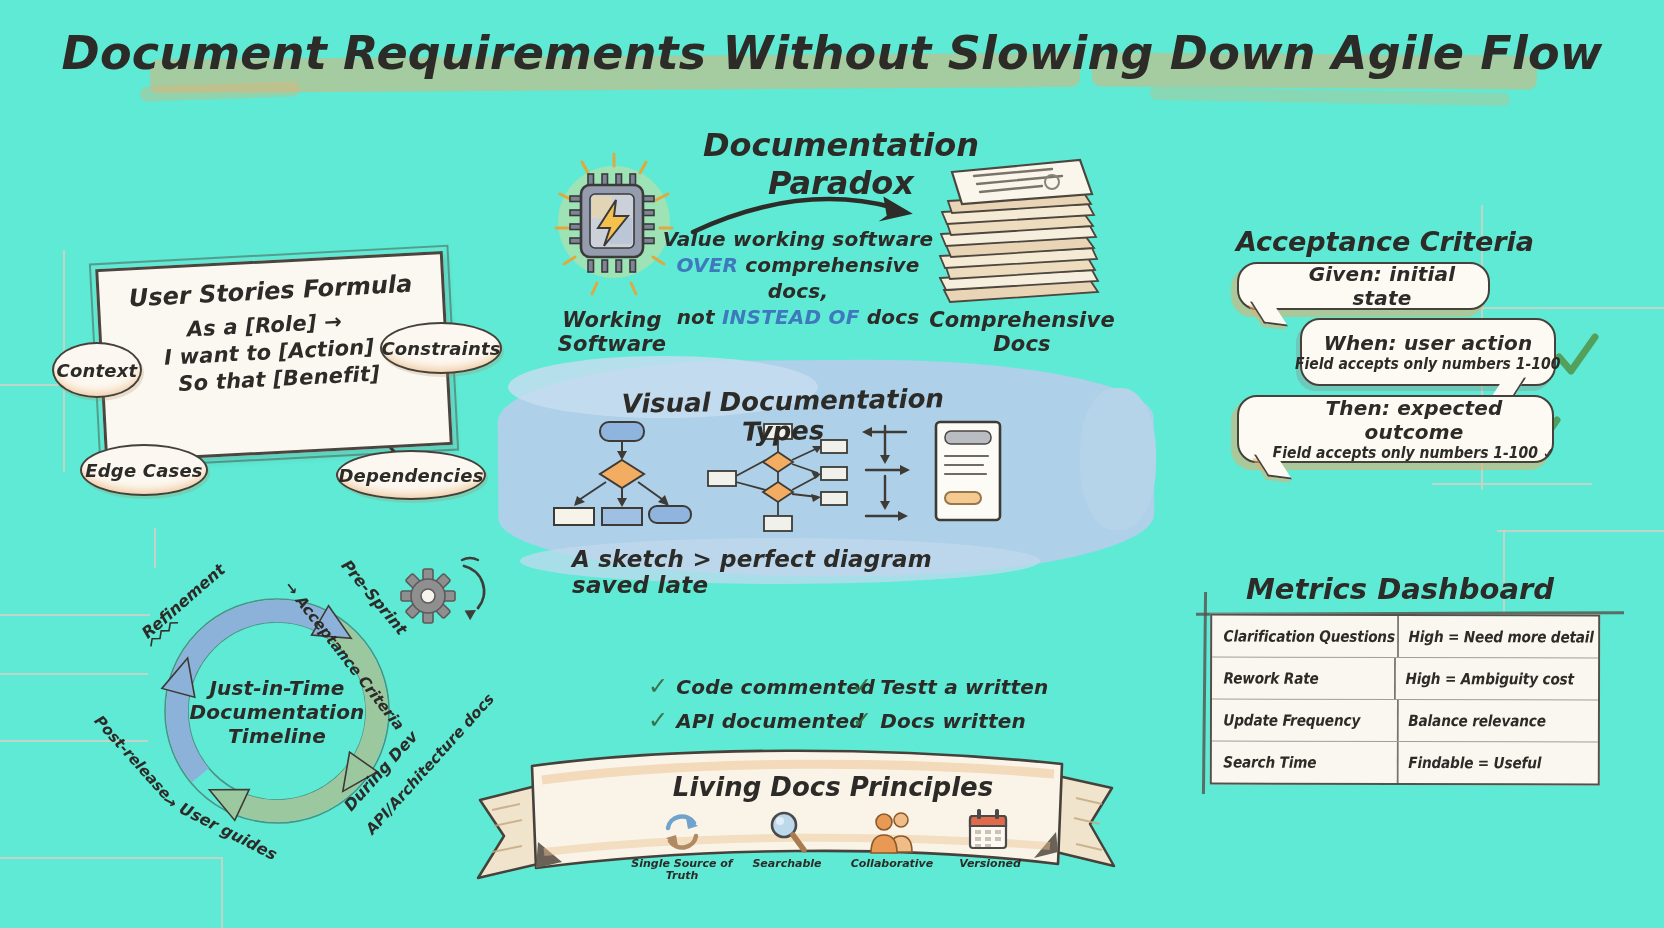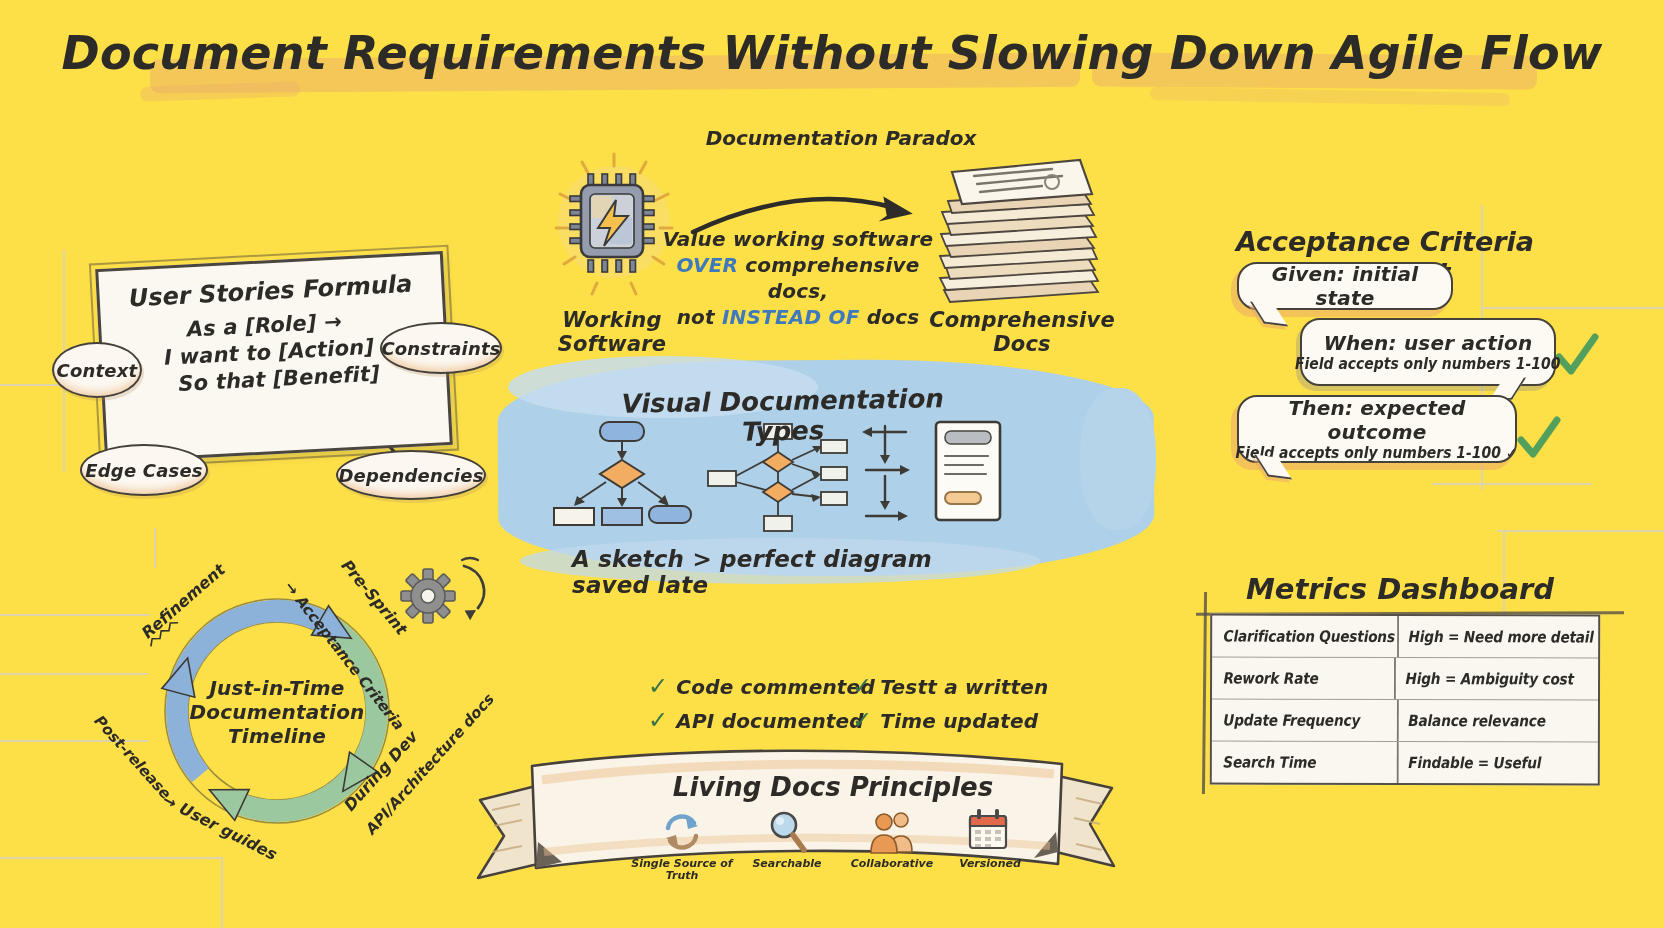--- a/index.html
+++ b/index.html
@@ -1,35 +1,35 @@
 <!DOCTYPE html>
 <html><head>
 <meta charset="utf-8">
 <style>
   html,body{margin:0;padding:0;background:#e9e6df;}
-  #canvas{position:relative;width:1664px;height:928px;background:#fde047;overflow:hidden;
+  #canvas{position:relative;width:1664px;height:928px;background:#5eead4;overflow:hidden;
           font-family:"DejaVu Sans",sans-serif;color:#2d2b27;}
   .abs{position:absolute;}
   .pline{position:absolute;background:#d6d0c3;opacity:.8;z-index:0;}
   .blob{position:absolute;z-index:1;}
   svg.art{position:absolute;z-index:2;overflow:visible;}
   .txt{position:absolute;z-index:3;}
   .hand{font-style:italic;font-weight:bold;letter-spacing:.2px;}
   .heading{font-style:italic;font-weight:bold;text-align:center;}
   .hl{position:absolute;background:rgba(236,174,108,.5);border-radius:9px;z-index:1;}
   #main-title{left:0;top:26px;width:1664px;text-align:center;font-size:46px;z-index:3;}
   .bubble-ellipse{position:absolute;z-index:3;display:flex;align-items:center;justify-content:center;
     border:2.5px solid #45403a;border-radius:50%;background:#fcf8f1;font-size:18px;
     box-shadow:inset 0 -7px 9px -4px rgba(233,170,105,.6),2px 3px 0 rgba(180,140,90,.25);}
   .speech{position:absolute;z-index:3;background:#fdfaf4;border:2.5px solid #45413b;border-radius:20px;
     display:flex;flex-direction:column;align-items:center;justify-content:center;text-align:center;}
   .speech .main{font-size:20px;}
   .speech .sub{font-size:15px;font-style:italic;font-weight:bold;transform:scaleX(.93);white-space:nowrap;}
   .tail{position:absolute;width:20px;height:20px;background:#fdfaf4;z-index:3;}
-  .orangeglow{box-shadow:-5px 6px 0 1px rgba(235,172,105,.55);}
+  .orangeglow{box-shadow:-5px 6px 0 1px rgba(235,172,105,.55);padding-left:37px;}
   .grayglow{box-shadow:-4px 5px 0 0 rgba(140,140,140,.35);}
   .mcell{font-style:italic;font-weight:bold;font-size:15.5px;transform:scaleX(.88);transform-origin:left center;white-space:nowrap;letter-spacing:-.2px;}
   .rot{transform-origin:0 0;white-space:nowrap;position:absolute;z-index:3;font-style:italic;font-weight:bold;font-size:15px;}
   .dod-item{position:absolute;z-index:3;display:flex;align-items:baseline;font-size:20px;}
   .dod-check{color:#377347;font-size:24px;margin-right:8px;font-style:normal;}
   .principle-label{position:absolute;z-index:4;text-align:center;font-size:11px;font-style:italic;font-weight:bold;line-height:1.12;}
 </style>
 </head>
 <body>
 
@@ -48,21 +48,21 @@
   <div class="pline" style="left:1432px;top:483px;width:160px;height:2px;"></div>
   <div class="pline" style="left:1497px;top:530px;width:167px;height:2px;"></div>
   <div class="pline" style="left:1503px;top:530px;width:2px;height:112px;"></div>
 
   <div class="hl" style="left:150px;top:56px;width:930px;height:34px;transform:rotate(-0.4deg);"></div>
   <div class="hl" style="left:1092px;top:54px;width:445px;height:34px;transform:rotate(0.4deg);"></div>
   <div class="hl" style="left:140px;top:84px;width:160px;height:15px;opacity:.7;transform:rotate(-2deg);"></div>
   <div class="hl" style="left:1150px;top:90px;width:360px;height:13px;opacity:.6;transform:rotate(1deg);"></div>
   <h1 id="main-title" class="abs hand" style="margin:0;">Document Requirements Without Slowing Down Agile Flow</h1>
 
-  <div class="txt heading" style="left:641px;top:126px;width:400px;font-size:20px;">Documentation Paradox</div>
+  <div class="txt heading" style="left:641px;top:126px;width:400px;font-size:32px;">Documentation Paradox</div>
 
   <svg class="art" style="left:552px;top:148px;" width="124" height="160" viewBox="0 0 124 160">
     <circle cx="62" cy="74" r="56" fill="#f5d98b" opacity="0.42"></circle>
     <g stroke="#dfa93f" stroke-width="3" stroke-linecap="round">
       <line x1="62" y1="6" x2="62" y2="18"></line>
         <line x1="30" y1="14" x2="36" y2="25"></line>
         <line x1="94" y1="14" x2="88" y2="25"></line>
       <line x1="8" y1="46" x2="20" y2="52"></line>
         <line x1="116" y1="46" x2="104" y2="52"></line>
       <line x1="4" y1="80" x2="16" y2="80"></line>
@@ -315,21 +315,21 @@
   <div class="dod-item hand" style="left:852px;top:672px;">
     <span class="dod-check">✓</span>
     <span>Testt a written</span>
   </div>
   <div class="dod-item hand" style="left:648px;top:706px;">
     <span class="dod-check">✓</span>
     <span>API documented</span>
   </div>
   <div class="dod-item hand" style="left:852px;top:706px;">
     <span class="dod-check">✓</span>
-    <span>Time updated</span>
+    <span>Docs written</span>
   </div>
 
   <div class="txt heading" style="left:1200px;top:572px;width:400px;font-size:29px;">Metrics Dashboard</div>
   <div class="pline" style="left:1196px;top:612px;width:428px;height:2.5px;background:#55504a;transform:rotate(-.2deg);z-index:2;"></div>
   <div class="pline" style="left:1203px;top:592px;width:2.5px;height:202px;background:#55504a;transform:rotate(.6deg);z-index:2;"></div>
   <div class="txt" style="left:1210px;top:614px;width:386px;border:2.6px solid #55504a;background:#faf7f0;transform:rotate(.15deg);">
     <div style="display:flex;height:41px;align-items:center;">
       <div class="mcell" style="width:172px;padding-left:13px;">Clarification Questions</div>
       <div class="mcell" style="border-left:2px solid #7a756c;padding-left:11px;flex:1;align-self:stretch;display:flex;align-items:center;">High = Need more detail</div>
     </div>

